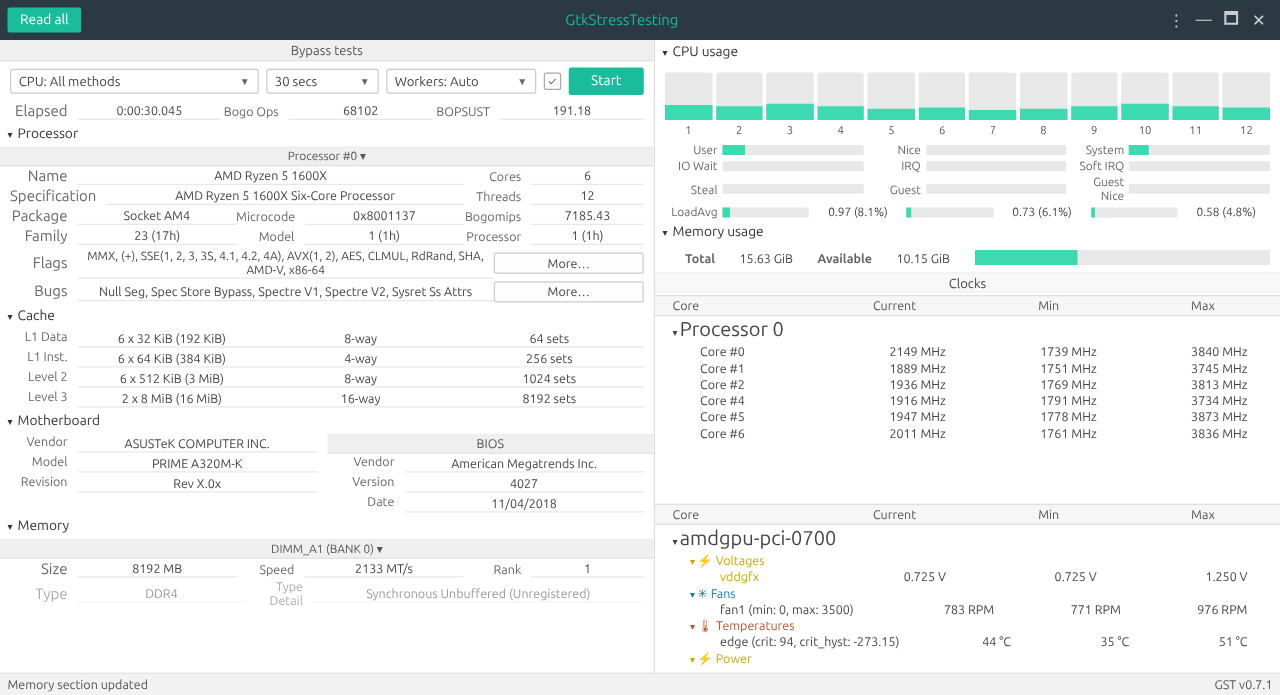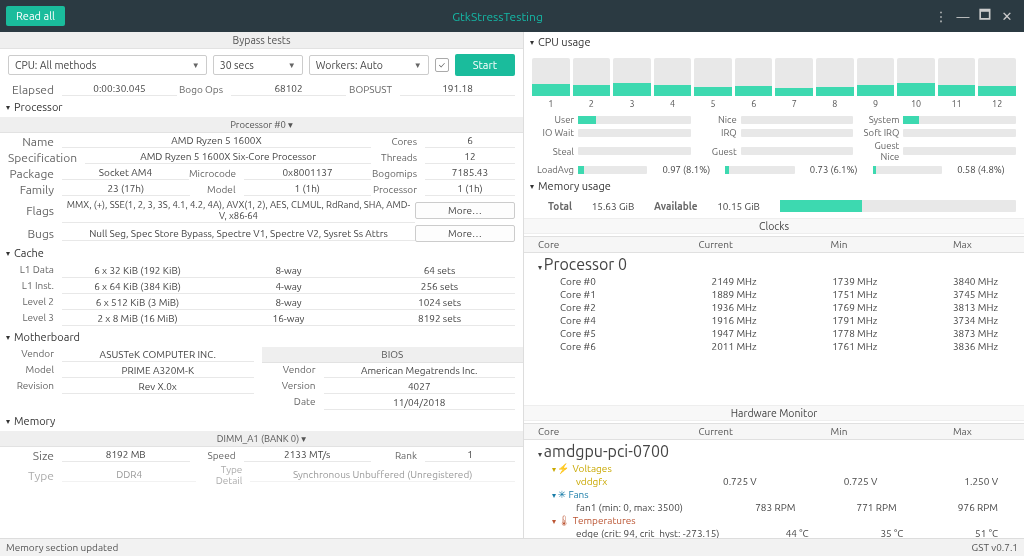--- a/index.html
+++ b/index.html
@@ -20,21 +20,21 @@
 .combo.sm { flex:0 0 90px; }
 .combo.md { flex:0 0 120px; }
 .carat { font-size:8px; color:#666; }
 .startbtn { background:#1abc9c; color:#fff; padding:5px 18px; border-radius:2px; font-size:11px; cursor:pointer; }
 .checkbox { width:14px; height:14px; border:1px solid #aaa; border-radius:2px; display:flex; align-items:center; justify-content:center; font-size:9px; color:#555; }
 
 .row { display:flex; padding:1px 8px; align-items:center; }
 .label { flex:0 0 54px; text-align:right; padding-right:8px; color:#666; font-size:12px; }
 .val { flex:1; text-align:center; border-bottom:1px solid #e8e8e8; padding:1px 2px; font-size:10px; }
 .label2 { flex:0 0 54px; text-align:right; padding-right:8px; color:#666; font-size:10px; }
-.morebtn { width:100px; border:1px solid #ccc; border-radius:2px; padding:2px 0; text-align:center; background:#fdfdfd; cursor:pointer; font-size:10px; }
+.morebtn { width:120px; border:1px solid #ccc; border-radius:2px; padding:2px 0; text-align:center; background:#fdfdfd; cursor:pointer; font-size:10px; }
 
 .expander { display:flex; align-items:center; padding:4px 6px; font-size:11px; color:#333; cursor:pointer; }
 .expander .tri { font-size:8px; margin-right:4px; }
 
 .grid3 { display:flex; padding:1px 8px; }
 .grid3 .lbl { flex:0 0 54px; text-align:right; padding-right:8px; color:#666; font-size:10px; }
 .grid3 .v { flex:1; text-align:center; border-bottom:1px solid #e8e8e8; padding:1px 2px; font-size:10px; }
 
 .two-col { display:flex; }
 .two-col > div { flex:1; }
@@ -418,21 +418,20 @@
         </div>
         <div class="tree-row">
           <div class="c1">Core #6</div>
           <div class="c">2011 MHz</div>
           <div class="c">1761 MHz</div>
           <div class="c">3836 MHz</div>
         </div>
       </div>
 
     <div style="height:50px"></div>
-    <div class="small-sect">Hardware Monitor</div>
     <div class="tbl-hdr">
       <span>Core</span>
         <span>Current</span>
         <span>Min</span>
         <span>Max</span>
     </div>
     <div class="tree-hdr">amdgpu-pci-0700</div>
     <div class="tree-sub yellow" style="padding-left:28px">⚡ <span>Voltages</span></div>
     <div class="tree-row">
         <div class="c1 yellow" style="padding-left:44px">vddgfx</div>

